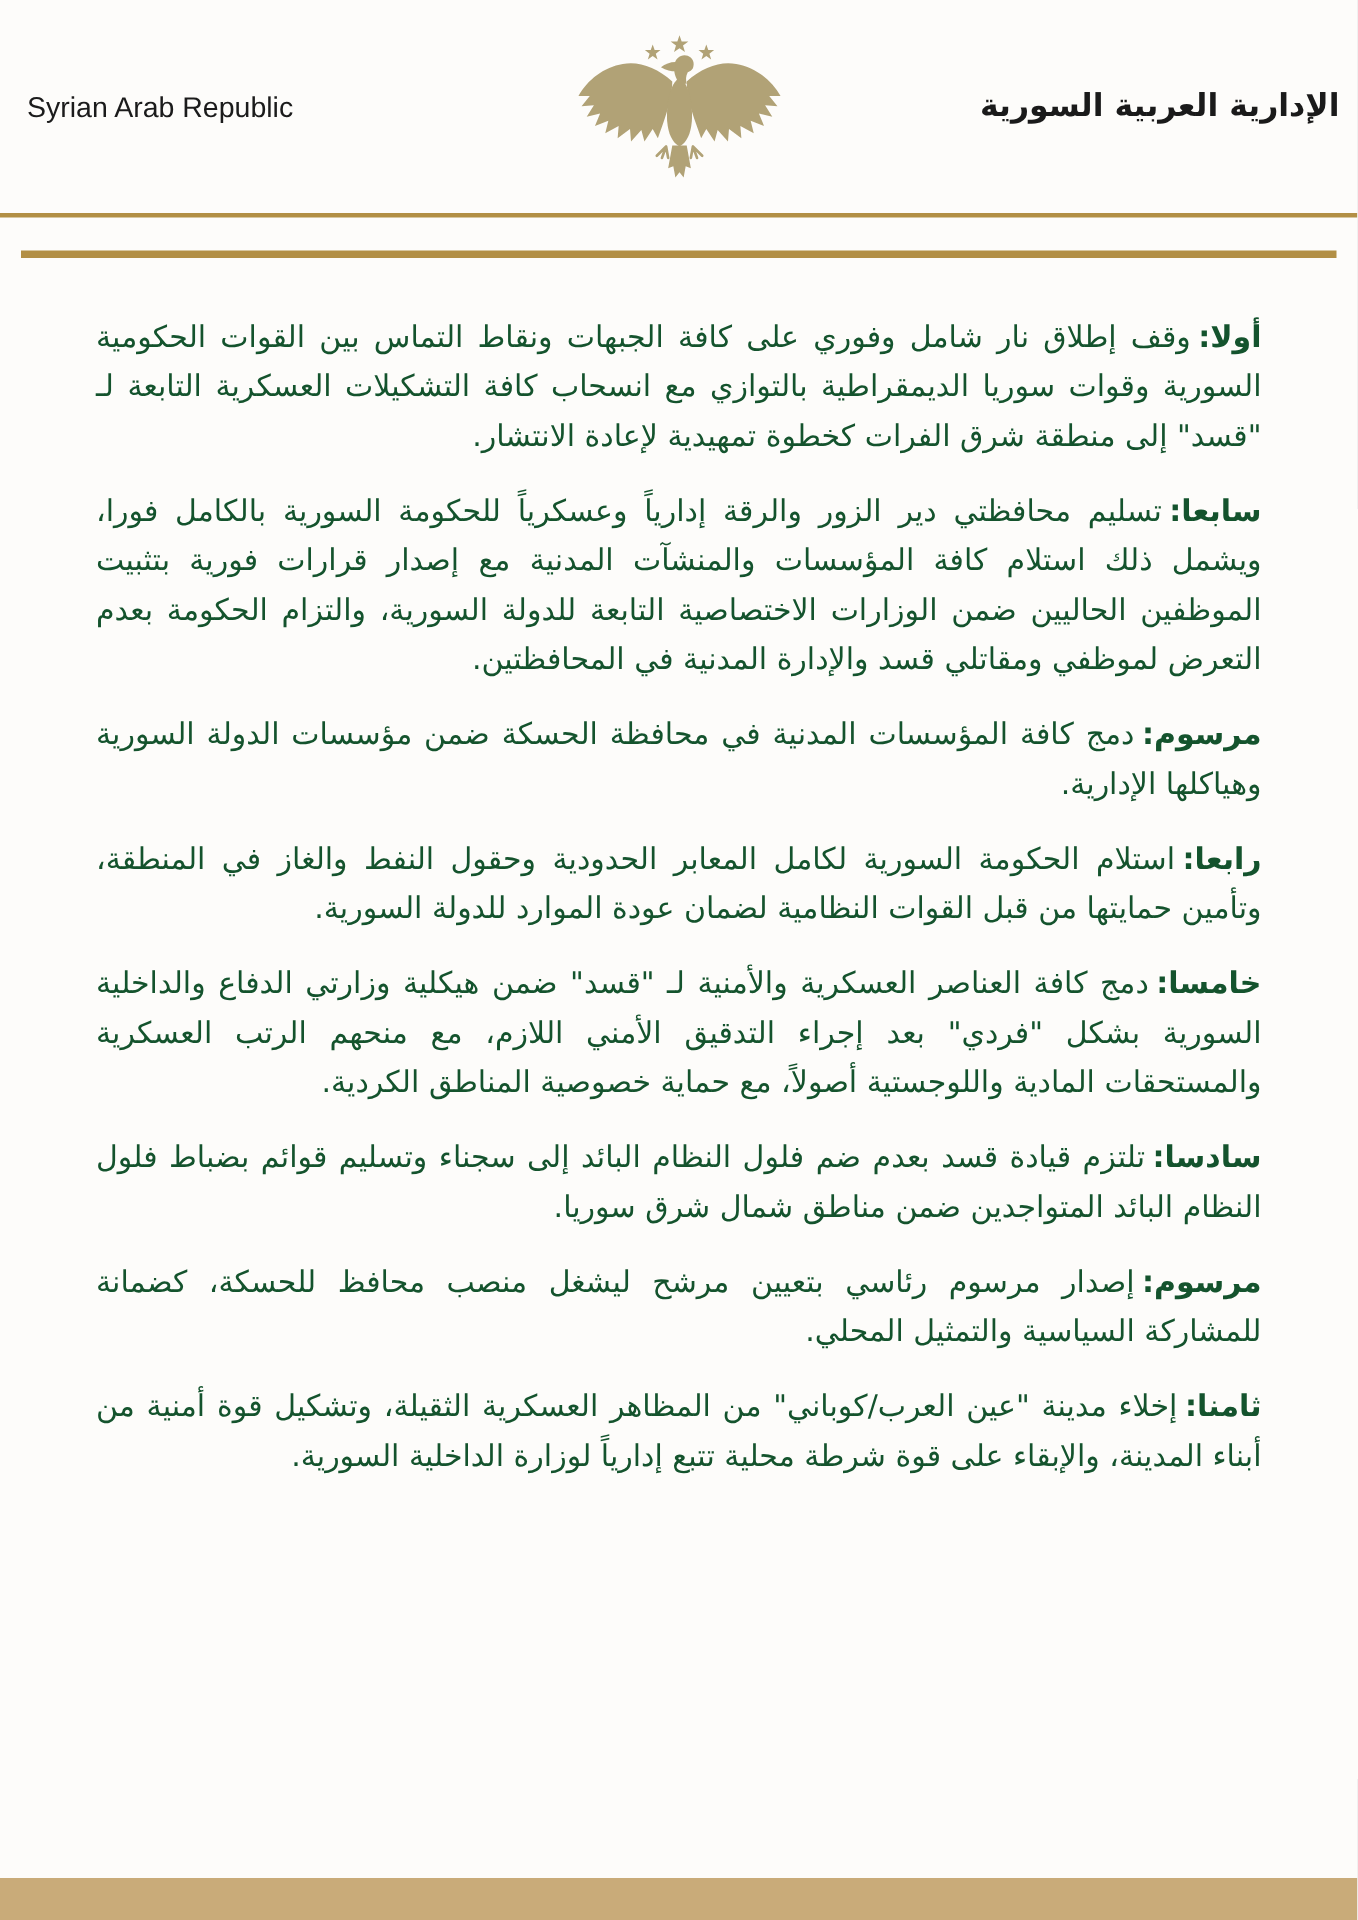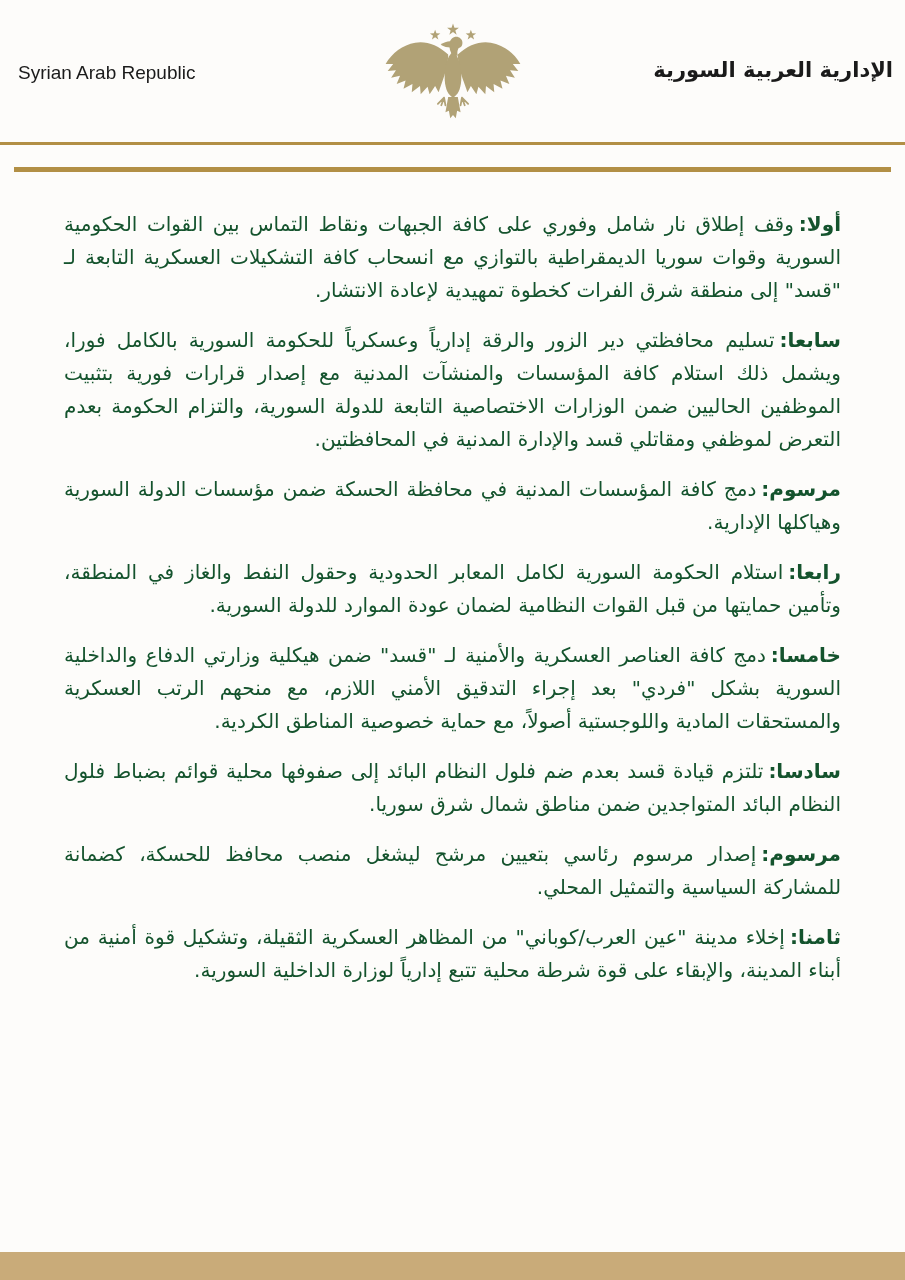--- a/index.html
+++ b/index.html
@@ -97,21 +97,21 @@
     <p class="clause">
       <strong class="lead">مرسوم:</strong><span>دمج كافة المؤسسات المدنية في محافظة الحسكة ضمن مؤسسات الدولة السورية وهياكلها الإدارية.</span>
     </p>
     <p class="clause">
       <strong class="lead">رابعا:</strong><span>استلام الحكومة السورية لكامل المعابر الحدودية وحقول النفط والغاز في المنطقة، وتأمين حمايتها من قبل القوات النظامية لضمان عودة الموارد للدولة السورية.</span>
     </p>
     <p class="clause">
       <strong class="lead">خامسا:</strong><span>دمج كافة العناصر العسكرية والأمنية لـ "قسد" ضمن هيكلية وزارتي الدفاع والداخلية السورية بشكل "فردي" بعد إجراء التدقيق الأمني اللازم، مع منحهم الرتب العسكرية والمستحقات المادية واللوجستية أصولاً، مع حماية خصوصية المناطق الكردية.</span>
     </p>
     <p class="clause">
-      <strong class="lead">سادسا:</strong><span>تلتزم قيادة قسد بعدم ضم فلول النظام البائد إلى صفوفها محلية قوائم بضباط فلول النظام البائد المتواجدين ضمن مناطق شمال شرق سوريا.</span>
+      <strong class="lead">سادسا:</strong><span>تلتزم قيادة قسد بعدم ضم فلول النظام البائد إلى سجناء وتسليم قوائم بضباط فلول النظام البائد المتواجدين ضمن مناطق شمال شرق سوريا.</span>
     </p>
     <p class="clause">
       <strong class="lead">مرسوم:</strong><span>إصدار مرسوم رئاسي بتعيين مرشح ليشغل منصب محافظ للحسكة، كضمانة للمشاركة السياسية والتمثيل المحلي.</span>
     </p>
     <p class="clause">
       <strong class="lead">ثامنا:</strong><span>إخلاء مدينة "عين العرب/كوباني" من المظاهر العسكرية الثقيلة، وتشكيل قوة أمنية من أبناء المدينة، والإبقاء على قوة شرطة محلية تتبع إدارياً لوزارة الداخلية السورية.</span>
     </p>
   </div>
 
   <div class="footer-bar"></div>

